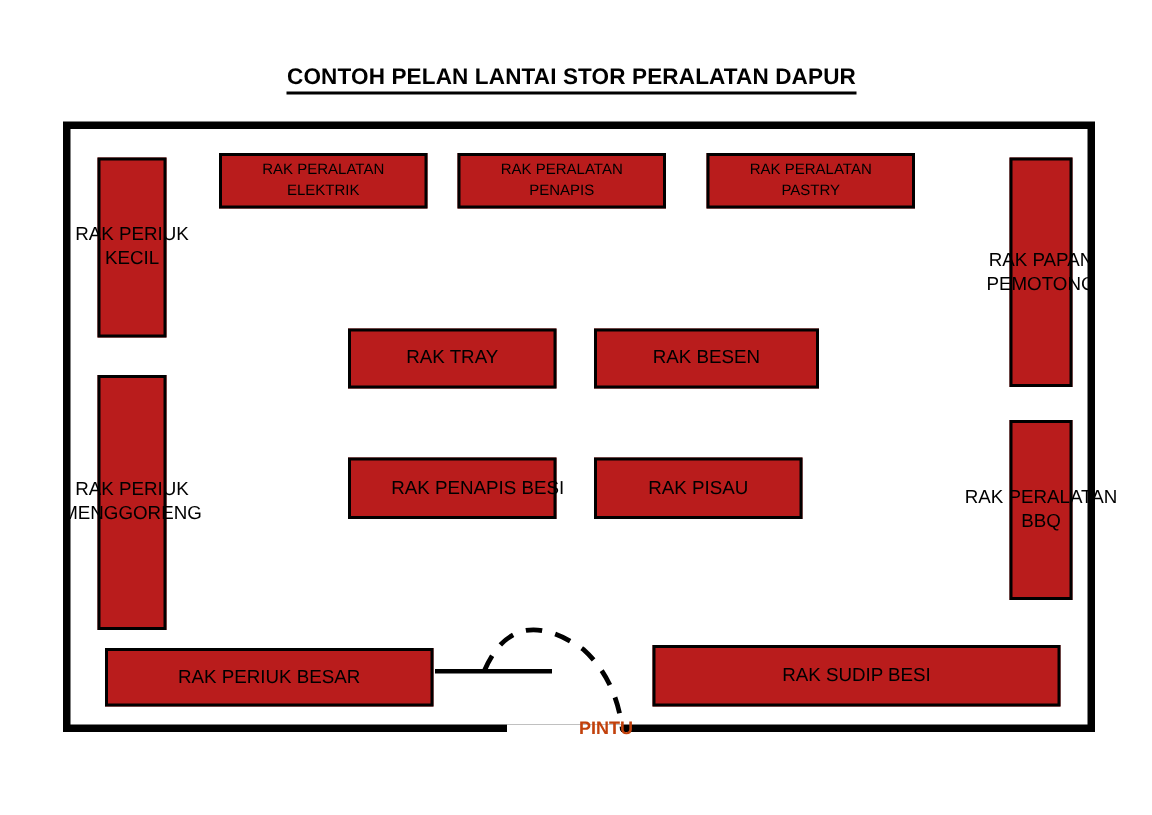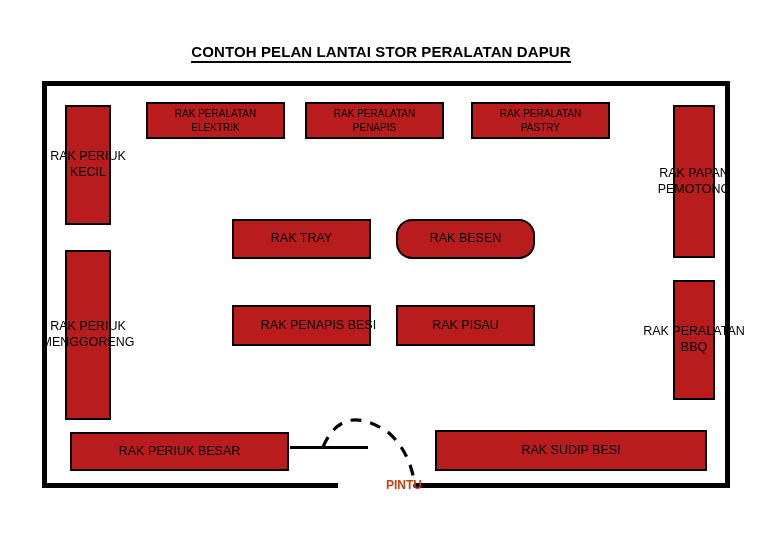--- a/index.html
+++ b/index.html
@@ -172,21 +172,21 @@
     <div class="lbl">
       <div>RAK PERALATAN</div>
       <div>BBQ</div>
     </div>
   </div>
 
   <div class="shelf" style="left:232px; top:219px; width:139px; height:40px;">
     <div class="lbl">RAK TRAY</div>
   </div>
 
-  <div class="shelf" style="left:396px; top:219px; width:139px; height:40px;border-radius:16px;">
+  <div class="shelf" style="left:396px; top:219px; width:150px; height:40px;">
     <div class="lbl">RAK BESEN</div>
   </div>
 
   <div class="shelf" style="left:232px; top:305px; width:139px; height:41px;padding-left:34px;">
     <div class="lbl">RAK PENAPIS BESI</div>
   </div>
 
   <div class="shelf" style="left:396px; top:305px; width:139px; height:41px;">
     <div class="lbl">RAK PISAU</div>
   </div>

